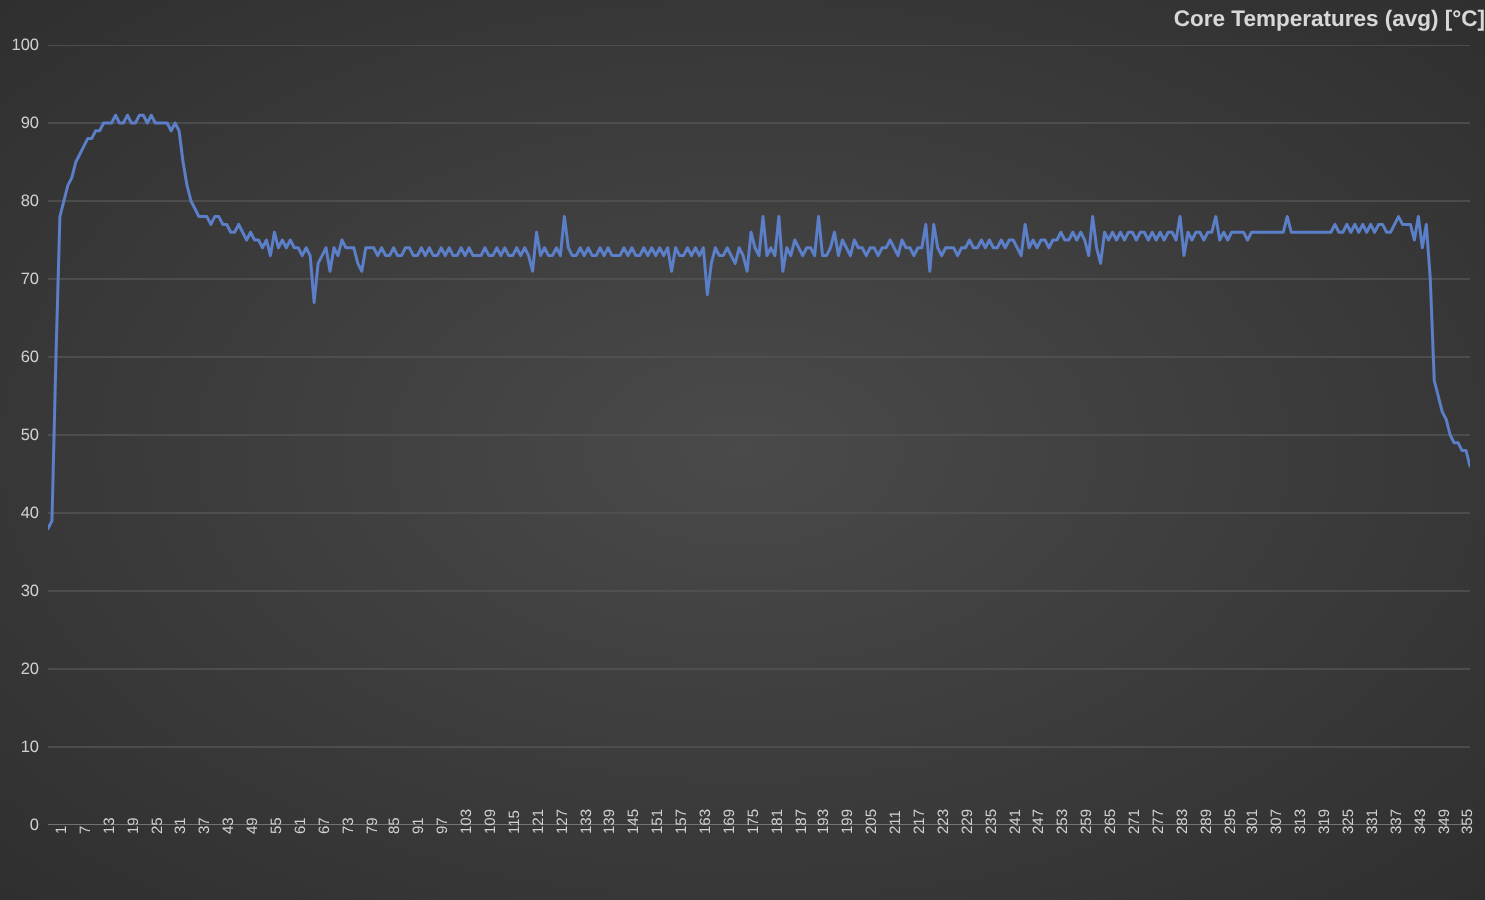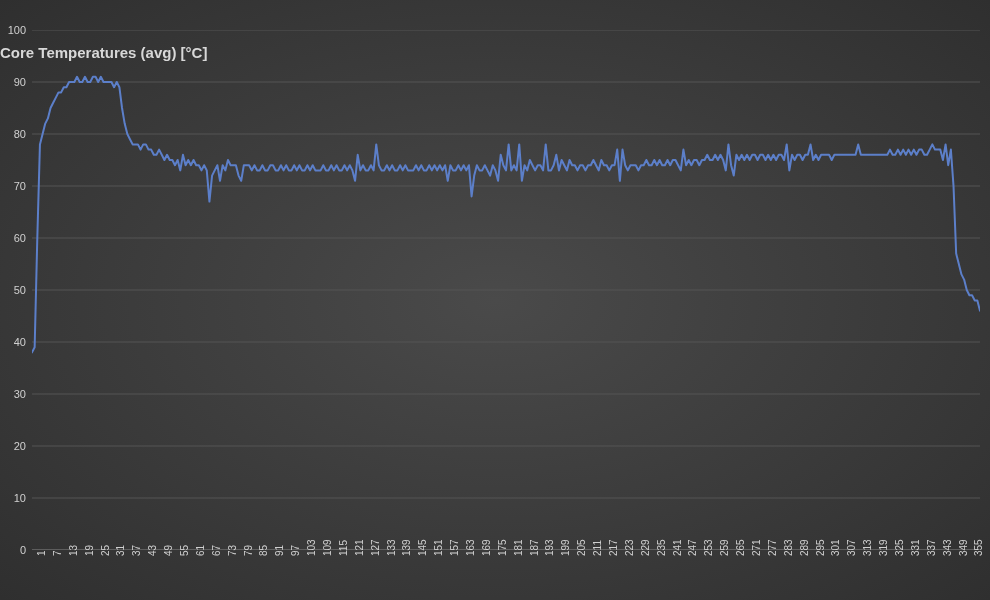--- a/index.html
+++ b/index.html
@@ -15,25 +15,24 @@
     position: relative;
     width: 990px;
     height: 600px;
     background: radial-gradient(ellipse at center, #4a4a4a 0%, #2f2f2f 100%);
   }
   .chart-title {
     position: absolute;
     top: 4px;
     left: 0;
     right: 0;
-    text-align: left;
+    text-align: right;
     color: #d8d8d8;
     font-size: 15px;
     font-weight: 600;
-    margin-top: 40px;
   }
   .plot-area {
     position: absolute;
     left: 32px;
     right: 10px;
     top: 30px;
     bottom: 50px;
   }
   .y-axis {
     position: absolute;

